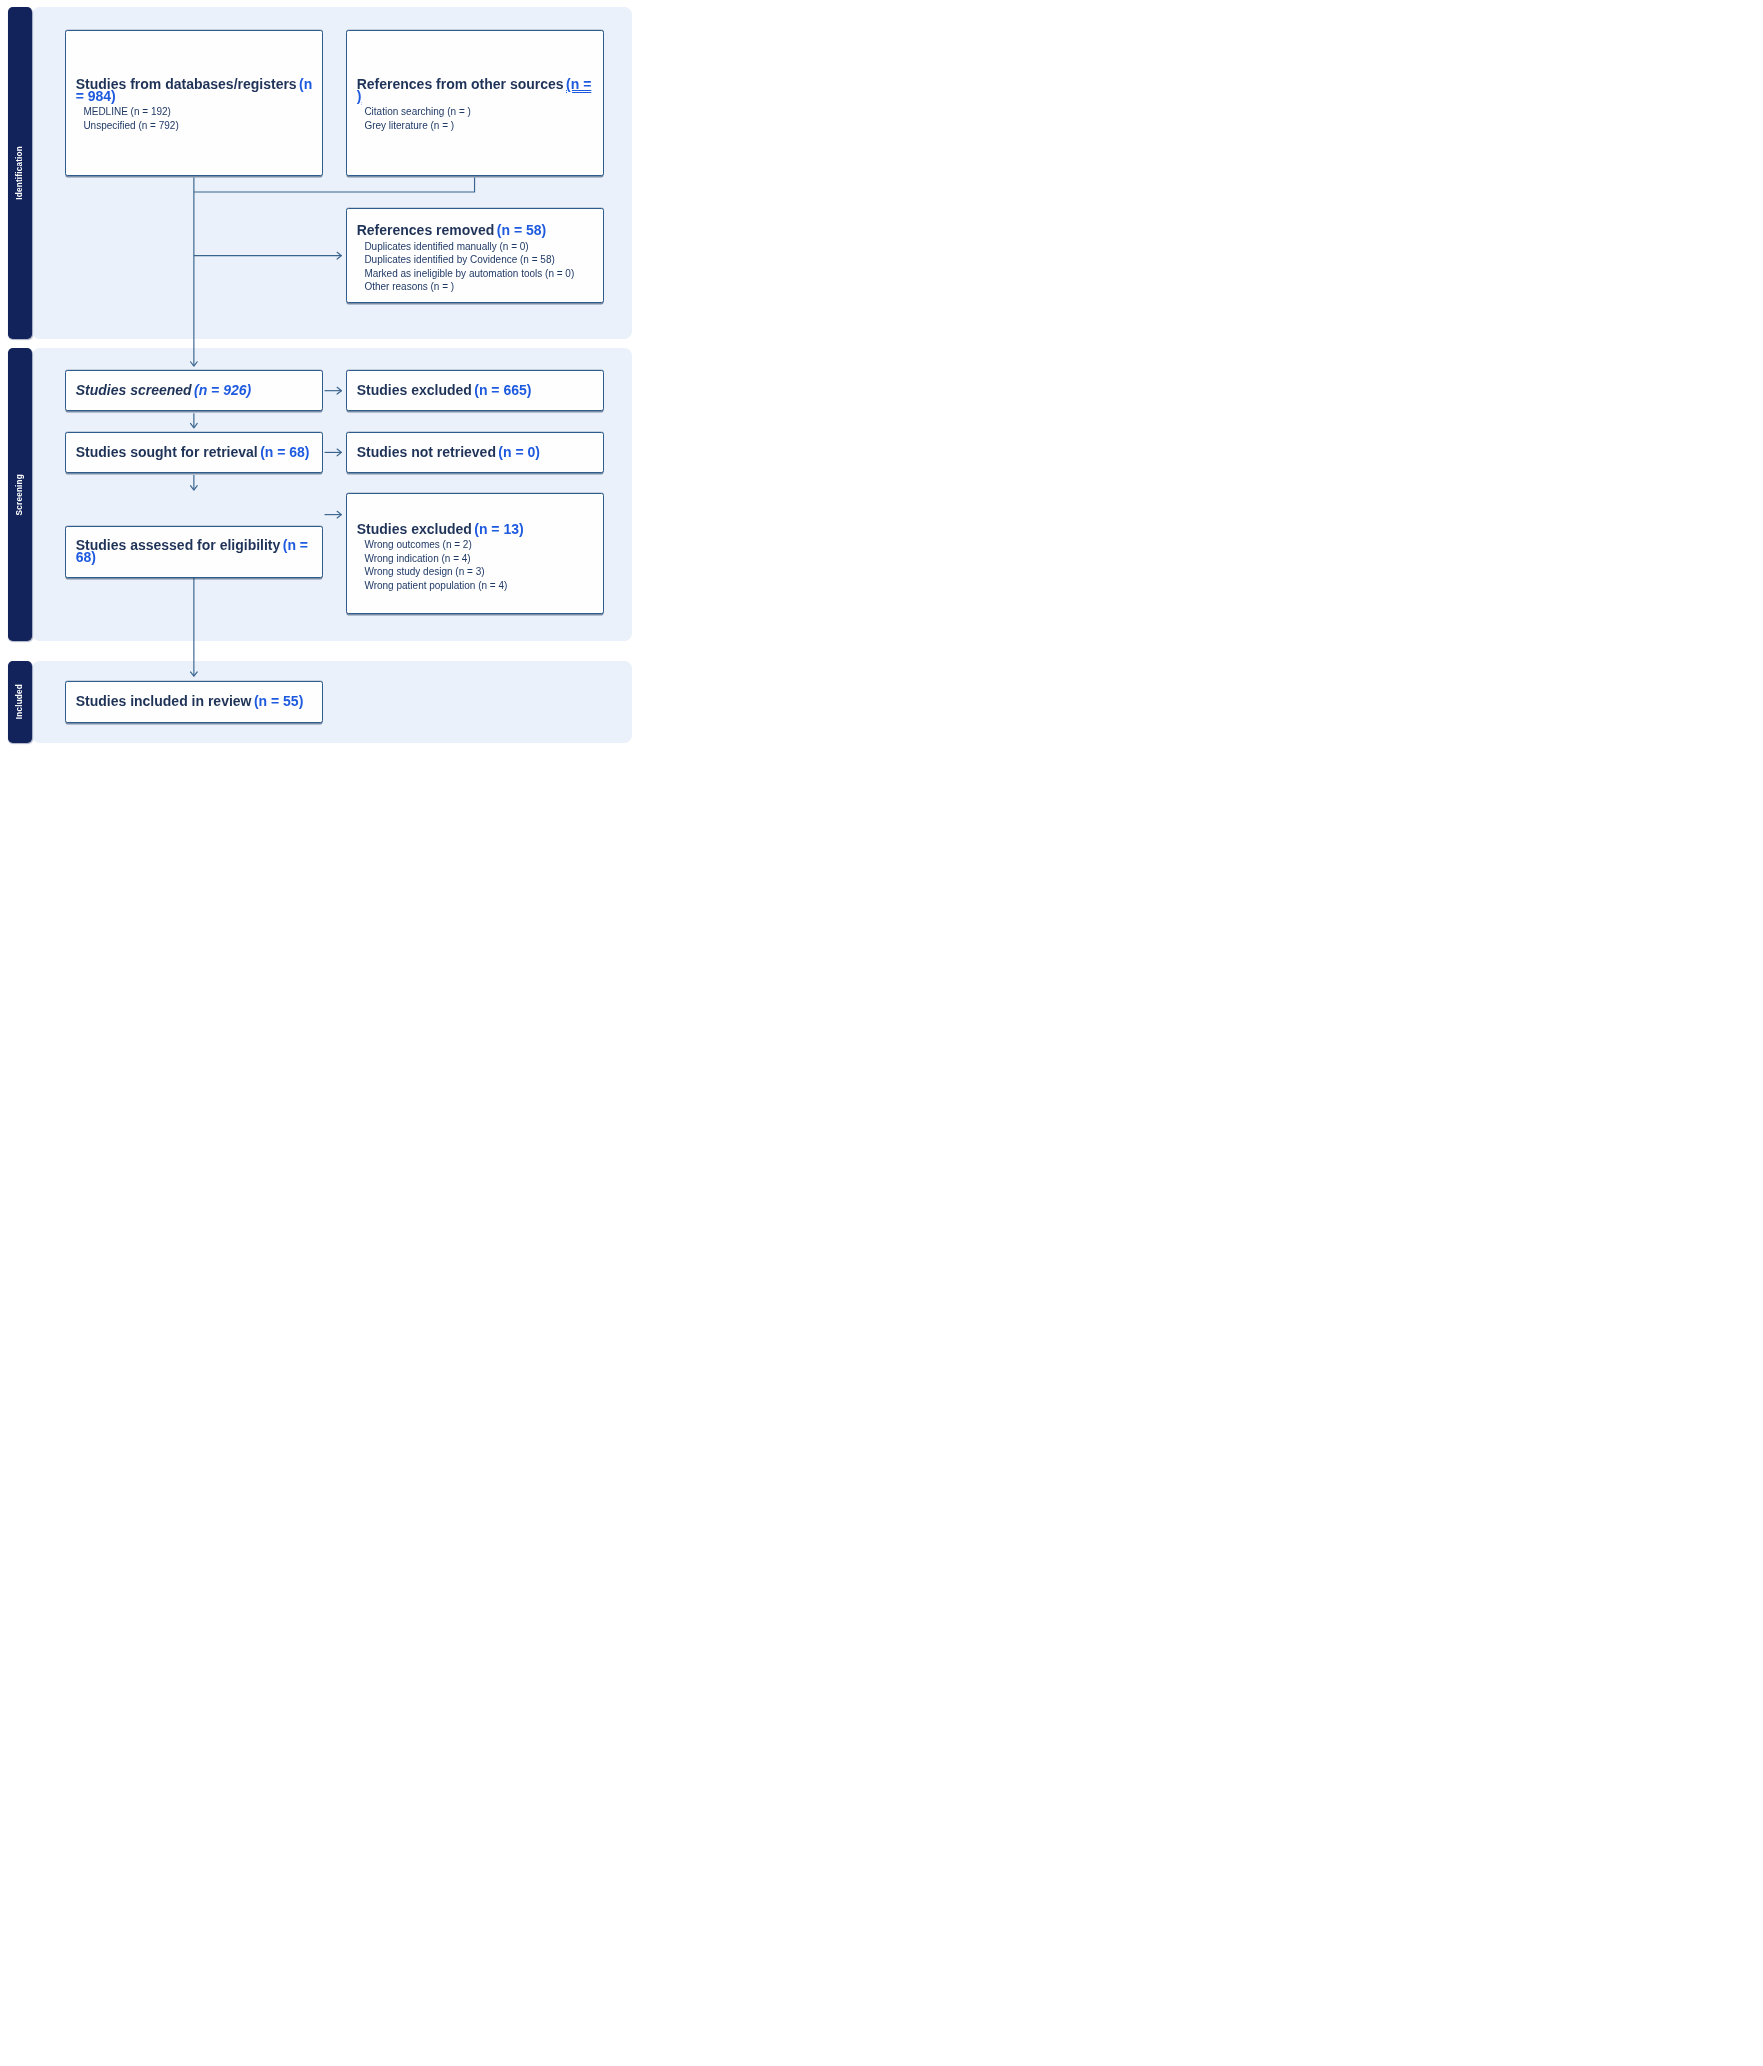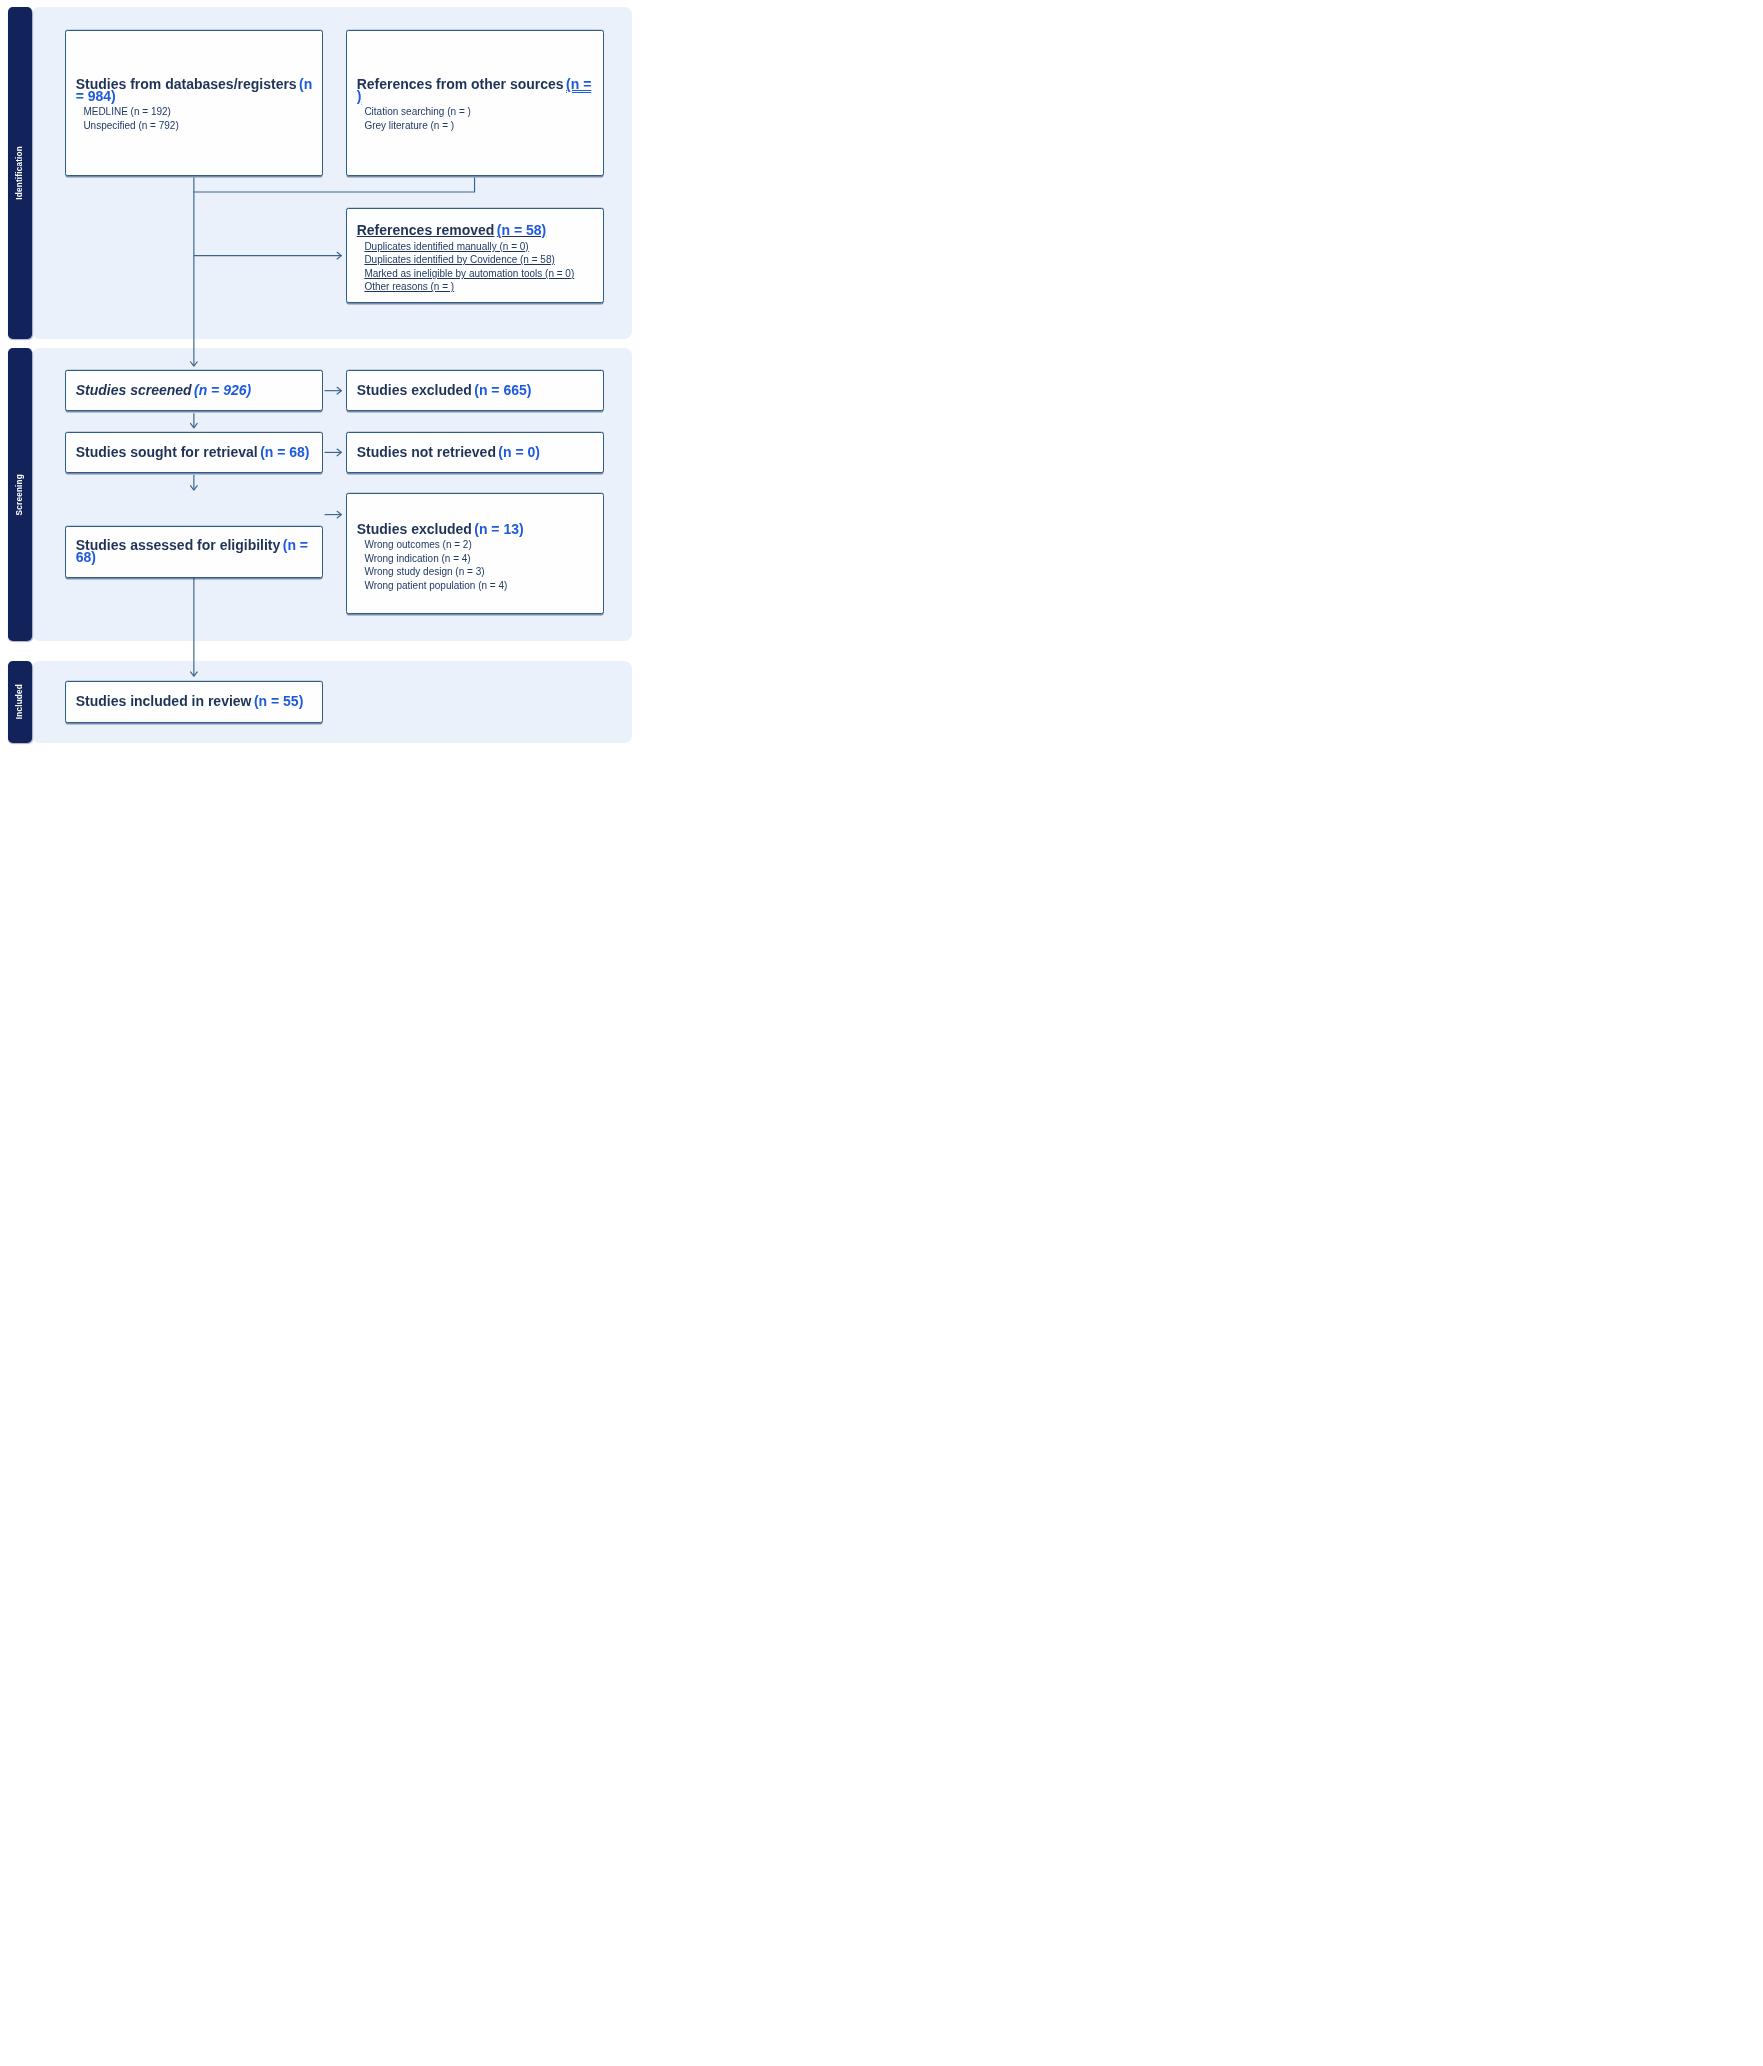--- a/index.html
+++ b/index.html
@@ -74,21 +74,21 @@
   .box li {
     font-size: 10px;
     line-height: 13.5px;
     color: #203A66;
     white-space: nowrap;
   }
   .pad-title { padding-left: 9.7px; padding-right: 5.8px; }
 
   .box-databases        { left: 65px; top: 30px;   width: 258px; height: 146px; padding-top: 48px; }
   .box-other-sources    { left: 346px; top: 30px;   width: 258px; height: 146px; padding-top: 48px; }
-  .box-references-removed { left: 346px; top: 208px; width: 258px; height: 95px; padding-top: 16.4px; text-decoration: underline; }
+  .box-references-removed { left: 346px; top: 208px; width: 258px; height: 95px; padding-top: 16.4px; }
   .box-row {
     display: flex;
     align-items: center;
   }
   .box-screened         { left: 65px; top: 370px;  width: 258px; height: 41px; font-style: italic; }
   .box-excluded-screening { left: 346px; top: 370px; width: 258px; height: 41px; }
   .box-sought           { left: 65px; top: 432px;  width: 258px; height: 41px; }
   .box-not-retrieved    { left: 346px; top: 432px;  width: 258px; height: 41px; }
   .box-assessed         { left: 65px; top: 494px; width: 258px; height: 52px; margin-top: 32px; }
   .box-excluded-eligibility { left: 346px; top: 493px; width: 258px; height: 121px; padding-top: 30px; }

